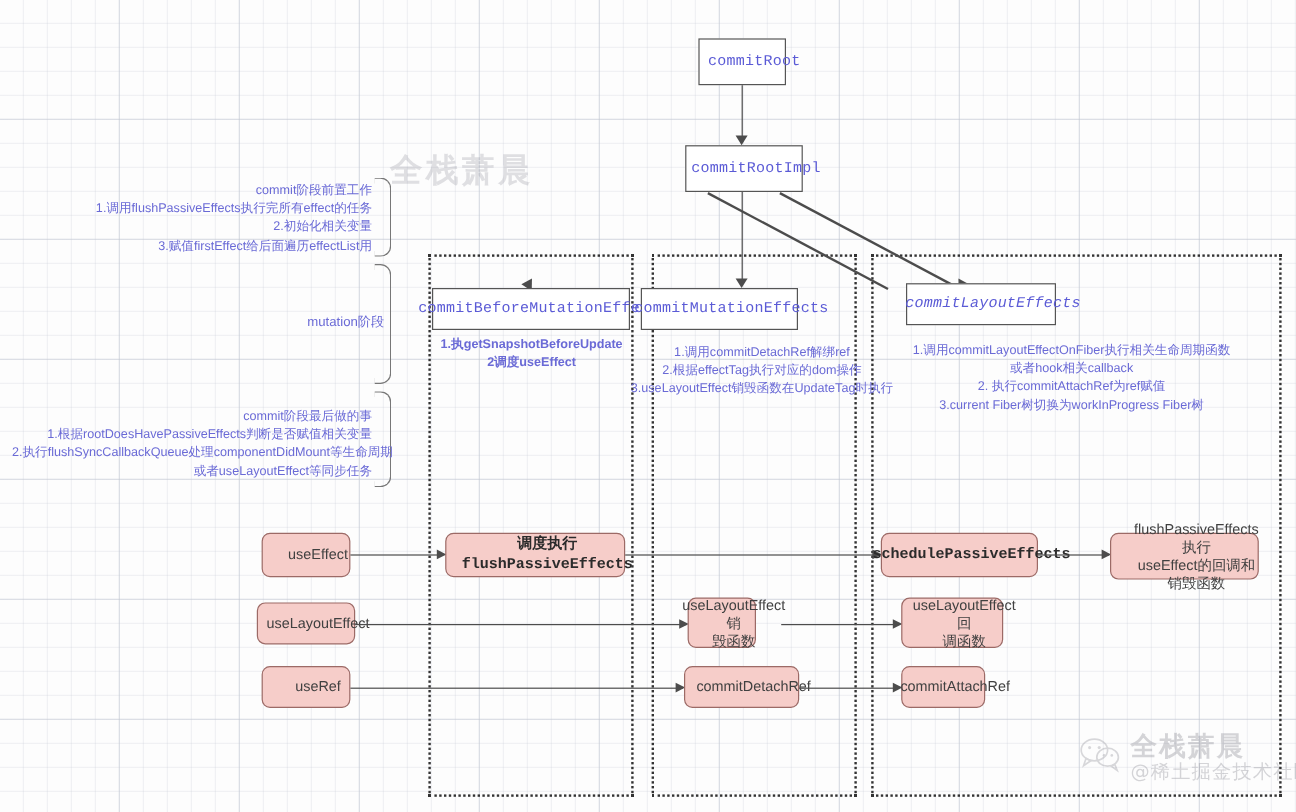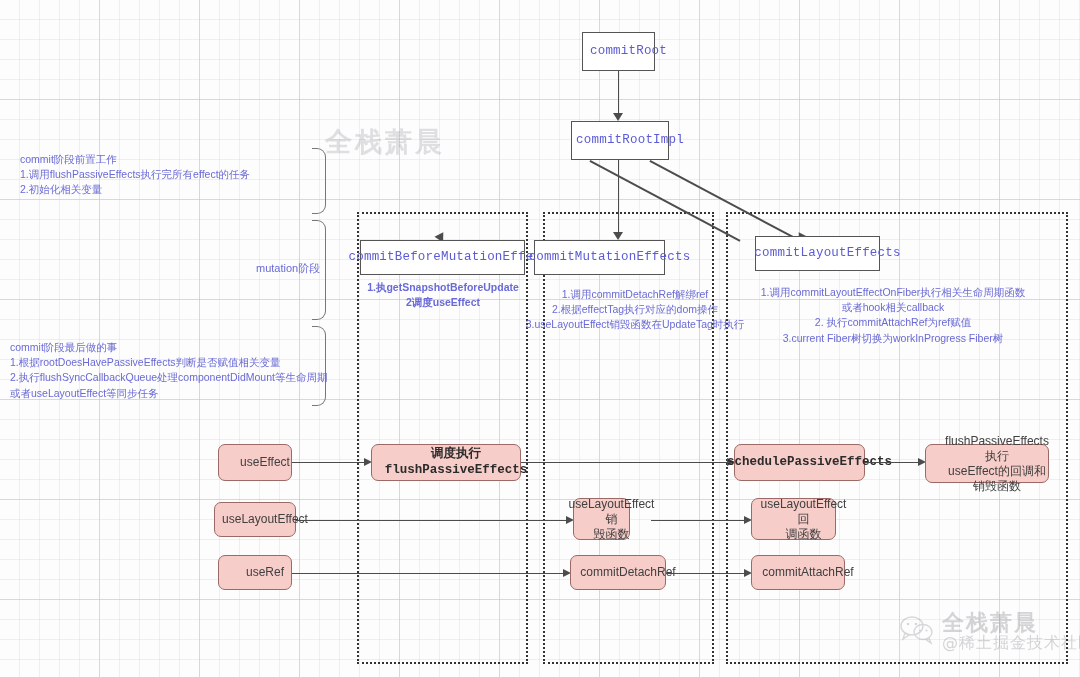--- a/index.html
+++ b/index.html
@@ -64,21 +64,21 @@
   }
   
   .annot {
     position: absolute;
     color: #6a6ad6;
     font-size: 10.5px;
     line-height: 1.45;
     text-align: center;
     white-space: nowrap;
   }
-  .annot-left { text-align: left; }
+  .annot-left { text-align: right; }
   .label-phase {
     position: absolute;
     color: #6a6ad6;
     font-size: 11px;
     white-space: nowrap;
   }
   
   .line {
     position: absolute;
     background: #4c4c4c;
@@ -198,21 +198,21 @@
   <div class="line vline" style="left:617.5px; top:160px; height:75px;"></div>
   <div class="arrowhead arrow-down" style="left:613px; top:232px;"></div>
 
   <div class="diag" style="left:650px; top:160px; width:172px; transform: rotate(28deg);"></div>
   <div class="arrow-rot" style="left:796px; top:234px; transform: rotate(28deg);"></div>
 
   <div class="node box-white" style="left:360px; top:240px; width:165px; height:35px;">commitBeforeMutationEffects</div>
 
   <div class="node box-white" style="left:534px; top:240px; width:131px; height:35px;">commitMutationEffects</div>
 
-  <div class="node box-white" style="left:755px; top:236px; width:125px; height:35px;">commitLayoutEffects</div>
+  <div class="node box-white" style="left:755px; top:236px; width:125px; height:35px;font-style:italic;">commitLayoutEffects</div>
 
   <div class="annot" style="left:360px; top:280px; width:166px;font-weight:bold;">
     <div>1.执getSnapshotBeforeUpdate</div>
     <div>2调度useEffect</div>
   </div>
 
   <div class="annot" style="left:520px; top:287px; width:230px;">
     <div>1.调用commitDetachRef解绑ref</div>
     <div>2.根据effectTag执行对应的dom操作</div>
     <div>3.useLayoutEffect销毁函数在UpdateTag时执行</div>
@@ -223,20 +223,21 @@
     <div>或者hook相关callback</div>
     <div>2. 执行commitAttachRef为ref赋值</div>
     <div>3.current Fiber树切换为workInProgress Fiber树</div>
   </div>
 
   <div class="bracket" style="left:312px; top:148px; width:14px; height:66px;"></div>
   <div class="annot annot-left" style="left:20px; top:152px; width:290px;">
     <div>commit阶段前置工作</div>
     <div>1.调用flushPassiveEffects执行完所有effect的任务</div>
     <div>2.初始化相关变量</div>
+    <div>3.赋值firstEffect给后面遍历effectList用</div>
   </div>
 
   <div class="bracket" style="left:312px; top:220px; width:14px; height:100px;"></div>
   <div class="label-phase" style="left:256px; top:261px;">mutation阶段</div>
 
   <div class="bracket" style="left:312px; top:326px; width:14px; height:80px;"></div>
   <div class="annot annot-left" style="left:10px; top:340px; width:300px;">
     <div>commit阶段最后做的事</div>
     <div>1.根据rootDoesHavePassiveEffects判断是否赋值相关变量</div>
     <div>2.执行flushSyncCallbackQueue处理componentDidMount等生命周期</div>
@@ -284,15 +285,15 @@
   <div class="node box-pink" style="left:218px; top:555px; width:74px; height:35px;">useRef</div>
 
   <div class="line hline" style="left:292px; top:572.5px; width:277px;"></div>
   <div class="arrowhead arrow-right" style="left:563px; top:569px;"></div>
 
   <div class="node box-pink" style="left:570px; top:555px; width:96px; height:35px;">commitDetachRef</div>
 
   <div class="line hline" style="left:666px; top:572.5px; width:82px;"></div>
   <div class="arrowhead arrow-right" style="left:744px; top:569px;"></div>
 
-  <div class="node box-pink" style="left:751px; top:555px; width:94px; height:35px;">commitAttachRef</div>
+  <div class="node box-pink" style="left:751px; top:555px; width:70px; height:35px;">commitAttachRef</div>
 
 </div>
 
 </body></html>

